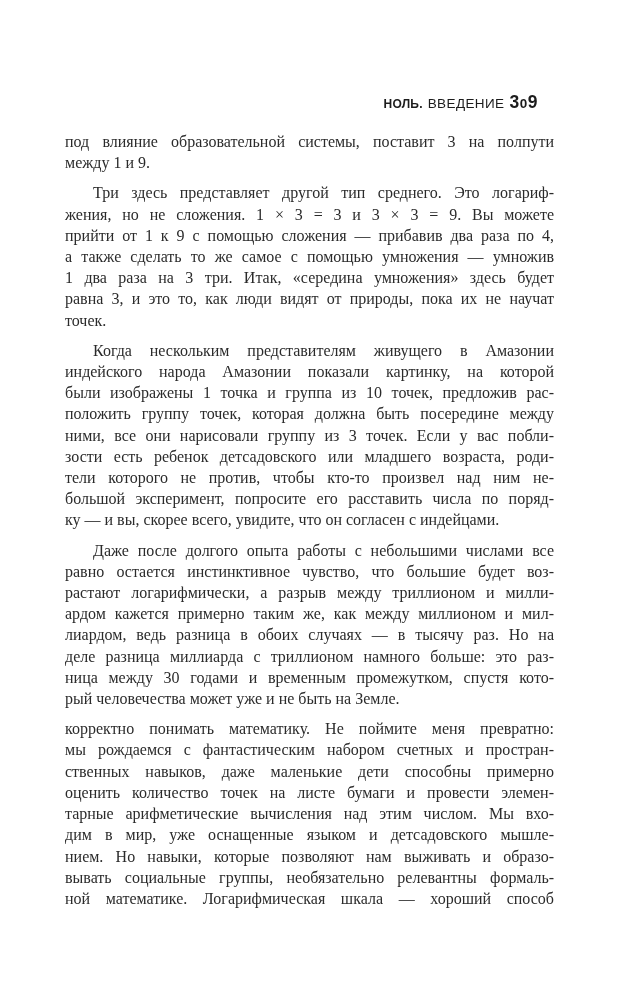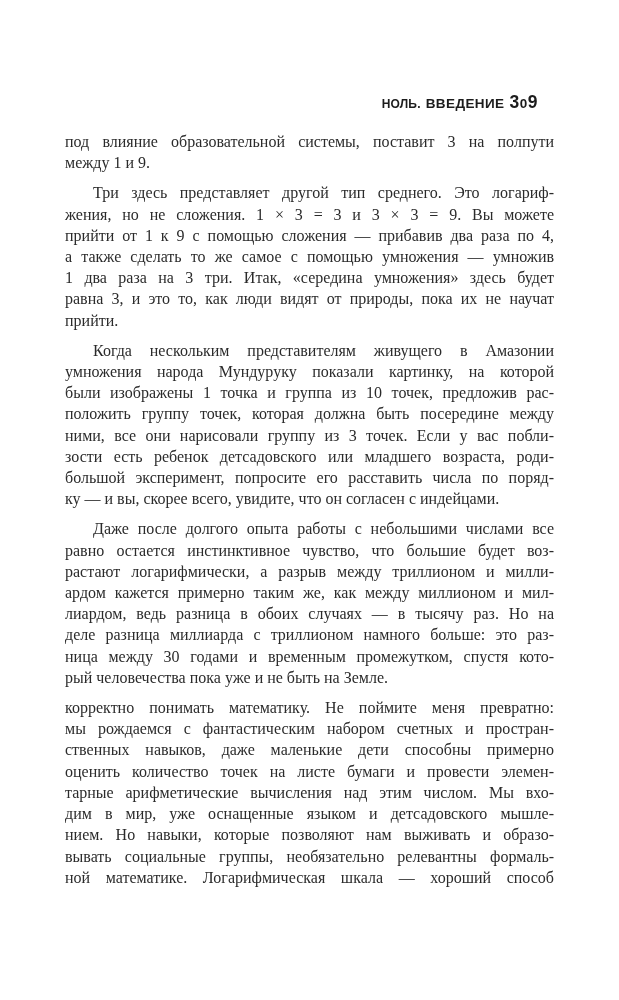--- a/index.html
+++ b/index.html
@@ -25,21 +25,21 @@
     font-family: "Liberation Sans", sans-serif;
     color: var(--header-color);
     white-space: nowrap;
   }
   .book-title {
     font-weight: 700;
     font-size: 12px;
     letter-spacing: 0.2px;
   }
   .chapter-title {
-    font-weight: 700;
+    font-weight: 400;
     font-size: 13.5px;
     letter-spacing: 0.4px;
     margin-left: 5px;
   }
   .page-number {
     font-weight: 700;
     font-size: 17.5px;
     margin-left: 5px;
     letter-spacing: 0.5px;
   }
@@ -80,41 +80,42 @@
       <div class="line">под влияние образовательной системы, поставит 3 на полпути</div>
       <div class="line last-line">между 1 и 9.</div>
     </div>
     <div class="paragraph">
       <div class="line first-indent">Три здесь представляет другой тип среднего. Это логариф-</div>
       <div class="line">жения, но не сложения. 1 × 3 = 3 и 3 × 3 = 9. Вы можете</div>
       <div class="line">прийти от 1 к 9 с помощью сложения — прибавив два раза по 4,</div>
       <div class="line">а также сделать то же самое с помощью умножения — умножив</div>
       <div class="line">1 два раза на 3 три. Итак, «середина умножения» здесь будет</div>
       <div class="line">равна 3, и это то, как люди видят от природы, пока их не научат</div>
-      <div class="line last-line">прийти.</div>
+      <div class="line last-line">точек.</div>
     </div>
     <div class="paragraph">
       <div class="line first-indent">Когда нескольким представителям живущего в Амазонии</div>
-      <div class="line">умножения народа Мундуруку показали картинку, на которой</div>
+      <div class="line">индейского народа Амазонии показали картинку, на которой</div>
       <div class="line">были изображены 1 точка и группа из 10 точек, предложив рас-</div>
       <div class="line">положить группу точек, которая должна быть посередине между</div>
       <div class="line">ними, все они нарисовали группу из 3 точек. Если у вас побли-</div>
       <div class="line">зости есть ребенок детсадовского или младшего возраста, роди-</div>
+      <div class="line">тели которого не против, чтобы кто-то произвел над ним не-</div>
       <div class="line">большой эксперимент, попросите его расставить числа по поряд-</div>
       <div class="line last-line">ку — и вы, скорее всего, увидите, что он согласен с индейцами.</div>
     </div>
     <div class="paragraph">
       <div class="line first-indent">Даже после долгого опыта работы с небольшими числами все</div>
       <div class="line">равно остается инстинктивное чувство, что большие будет воз-</div>
       <div class="line">растают логарифмически, а разрыв между триллионом и милли-</div>
       <div class="line">ардом кажется примерно таким же, как между миллионом и мил-</div>
       <div class="line">лиардом, ведь разница в обоих случаях — в тысячу раз. Но на</div>
       <div class="line">деле разница миллиарда с триллионом намного больше: это раз-</div>
       <div class="line">ница между 30 годами и временным промежутком, спустя кото-</div>
-      <div class="line last-line">рый человечества пока уже и не быть на Земле.</div>
+      <div class="line last-line">рый человечества может уже и не быть на Земле.</div>
     </div>
     <div class="paragraph">
       <div class="line">корректно понимать математику. Не поймите меня превратно:</div>
       <div class="line">мы рождаемся с фантастическим набором счетных и простран-</div>
       <div class="line">ственных навыков, даже маленькие дети способны примерно</div>
       <div class="line">оценить количество точек на листе бумаги и провести элемен-</div>
       <div class="line">тарные арифметические вычисления над этим числом. Мы вхо-</div>
       <div class="line">дим в мир, уже оснащенные языком и детсадовского мышле-</div>
       <div class="line">нием. Но навыки, которые позволяют нам выживать и образо-</div>
       <div class="line">вывать социальные группы, необязательно релевантны формаль-</div>

